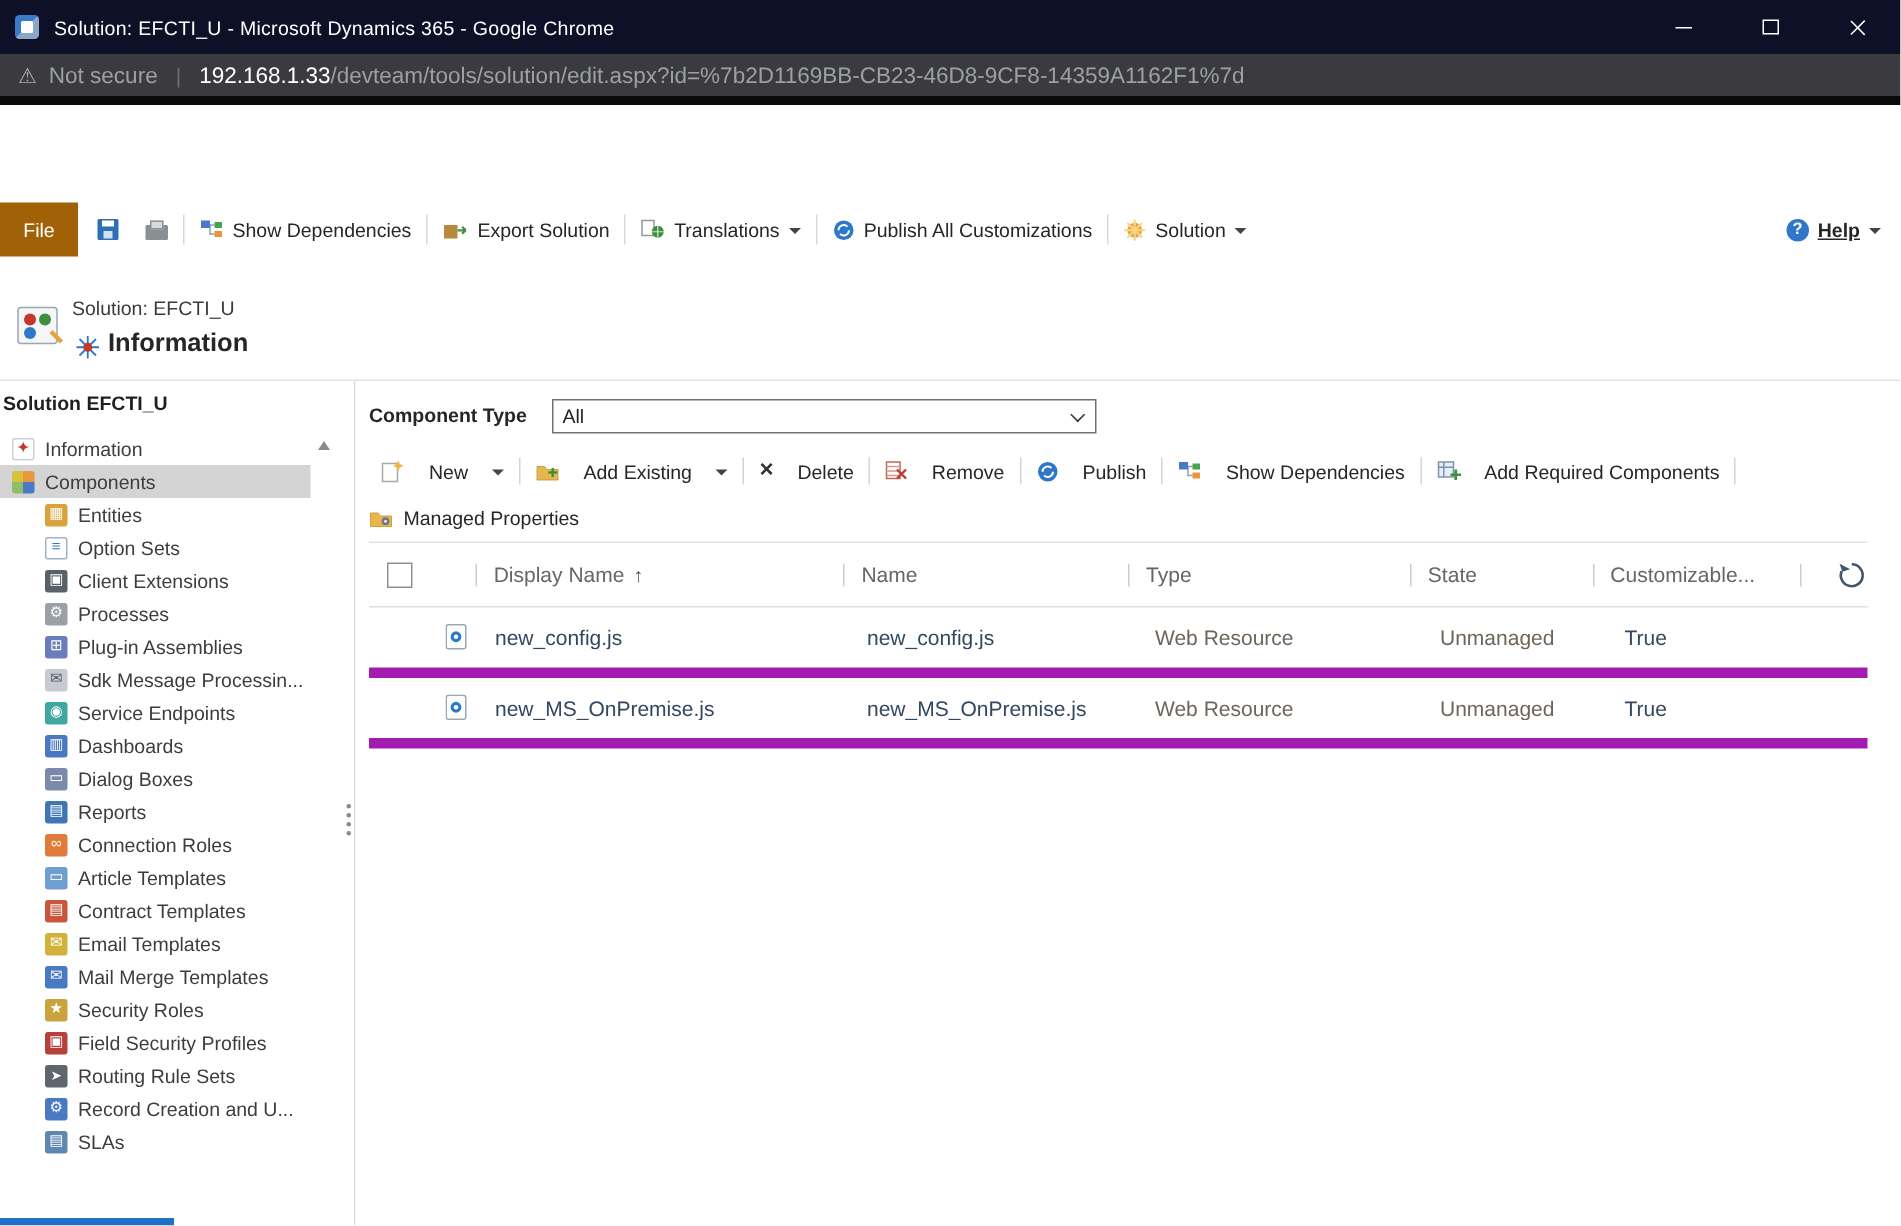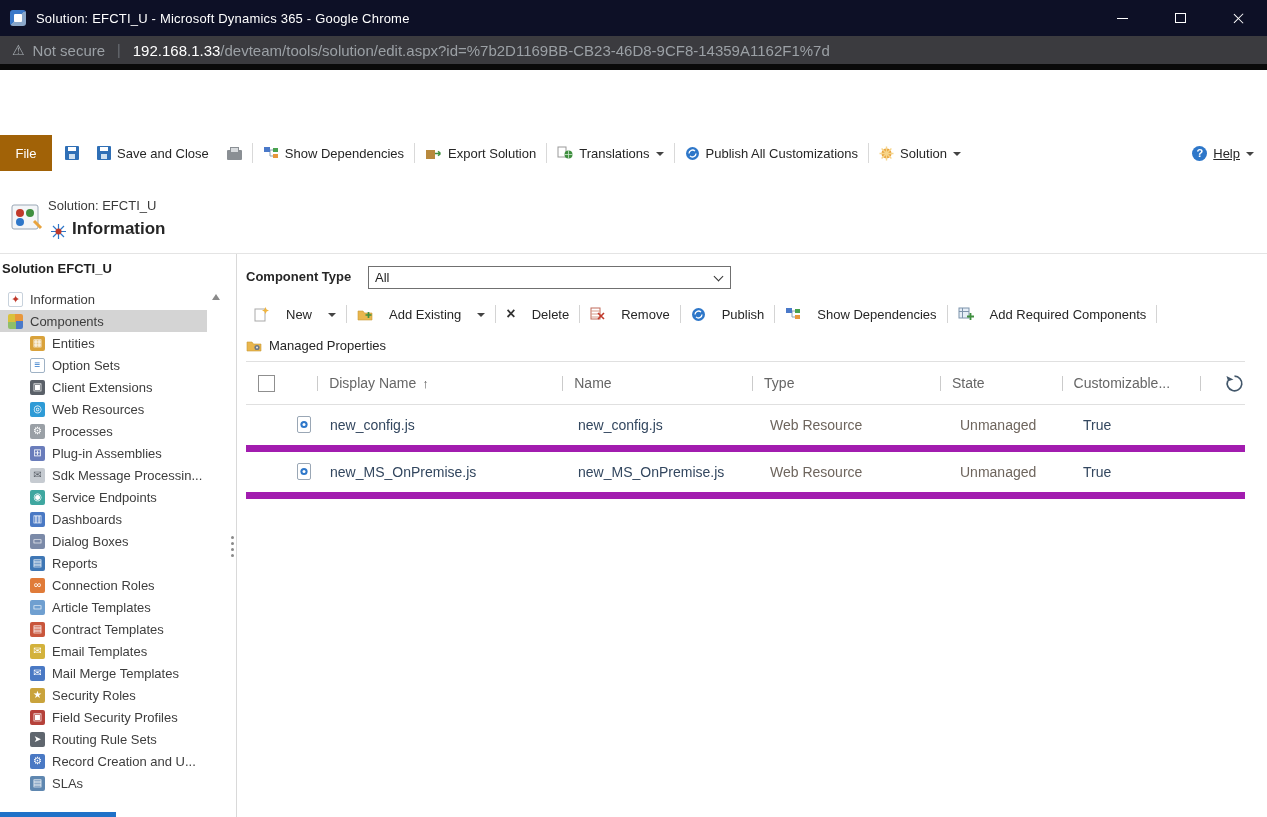--- a/index.html
+++ b/index.html
@@ -30,21 +30,21 @@
   .url-path { color:#9ba0a5; }
   .black-strip { position:absolute; top:64px; left:0; right:0; height:6px; background:#0a0a0a; }
 
   
   .file-tab { position:absolute; top:135px; left:0; width:52px; height:36px; background:#a16207;
     color:#fff; font-size:13px; display:flex; align-items:center; justify-content:center; cursor:pointer; }
   .ribbon { position:absolute; top:135px; left:56px; right:0; height:36px; display:flex;
     align-items:center; font-size:13px; color:#262626; }
   .rb-item { display:flex; align-items:center; gap:6px; padding:0 9px; height:100%; cursor:pointer; white-space:nowrap; }
   .rb-sep { width:1px; height:20px; background:#d9d9d9; margin:0 1px; }
-  .rb-help { margin-left:auto; margin-right:4px; }
+  .rb-help { margin-left:auto; margin-right:4px;font-weight:bold; }
   .caret { width:0; height:0; border-left:4px solid transparent; border-right:4px solid transparent;
     border-top:4px solid #444; margin-top:1px; }
 
   
   .icon-floppy { width:14px; height:14px; background:#2f6fb6; border-radius:1px; position:relative; }
   .icon-floppy::before { content:""; position:absolute; top:1px; left:3px; right:3px; height:4px; background:#fff; }
   .icon-floppy::after { content:""; position:absolute; bottom:1px; left:4px; right:4px; height:5px; background:#cfe0f0; }
   .icon-printer { width:15px; height:10px; background:#8a8f94; border-radius:1px; position:relative; margin-top:3px; }
   .icon-printer::before { content:""; position:absolute; top:-3px; left:3px; right:3px; height:4px; background:#d8dbde; border:1px solid #8a8f94; }
   .icon-help-q { width:15px; height:15px; border-radius:50%; background:#2e77c9; color:#fff;
@@ -164,24 +164,20 @@
     <span class="url-path">/devteam/tools/solution/edit.aspx?id=%7b2D1169BB-CB23-46D8-9CF8-14359A1162F1%7d</span>
 </div>
 <div class="black-strip"></div>
 
 <div class="file-tab">File</div>
 <div class="ribbon">
   <div class="rb-item">
     <span class="icon-floppy"></span>
   </div>
   <div class="rb-item">
-    <span class="icon-floppy"></span>
-    <span>Save and Close</span>
-  </div>
-  <div class="rb-item">
     <span class="icon-printer"></span>
   </div>
   <span class="rb-sep"></span>
   <div class="rb-item">
     <svg width="16" height="14">
         <path d="M7 4h3M7 4v6h3" stroke="#8aa0b5" fill="none"></path>
         <rect x="1" y="1" width="6" height="5" fill="#4a79c9"></rect>
         <rect x="10" y="2" width="5" height="4" fill="#49a24f"></rect>
         <rect x="10" y="8" width="5" height="4" fill="#e8973c"></rect>
       </svg>
@@ -262,24 +258,20 @@
       </div>
       <div class="side-item child">
         <span class="si optionsets"></span>
         <span>Option Sets</span>
       </div>
       <div class="side-item child">
         <span class="si clientext"></span>
         <span>Client Extensions</span>
       </div>
       <div class="side-item child">
-        <span class="si webres"></span>
-        <span>Web Resources</span>
-      </div>
-      <div class="side-item child">
         <span class="si processes"></span>
         <span>Processes</span>
       </div>
       <div class="side-item child">
         <span class="si plugins"></span>
         <span>Plug-in Assemblies</span>
       </div>
       <div class="side-item child">
         <span class="si sdkmsg"></span>
         <span>Sdk Message Processin...</span>

